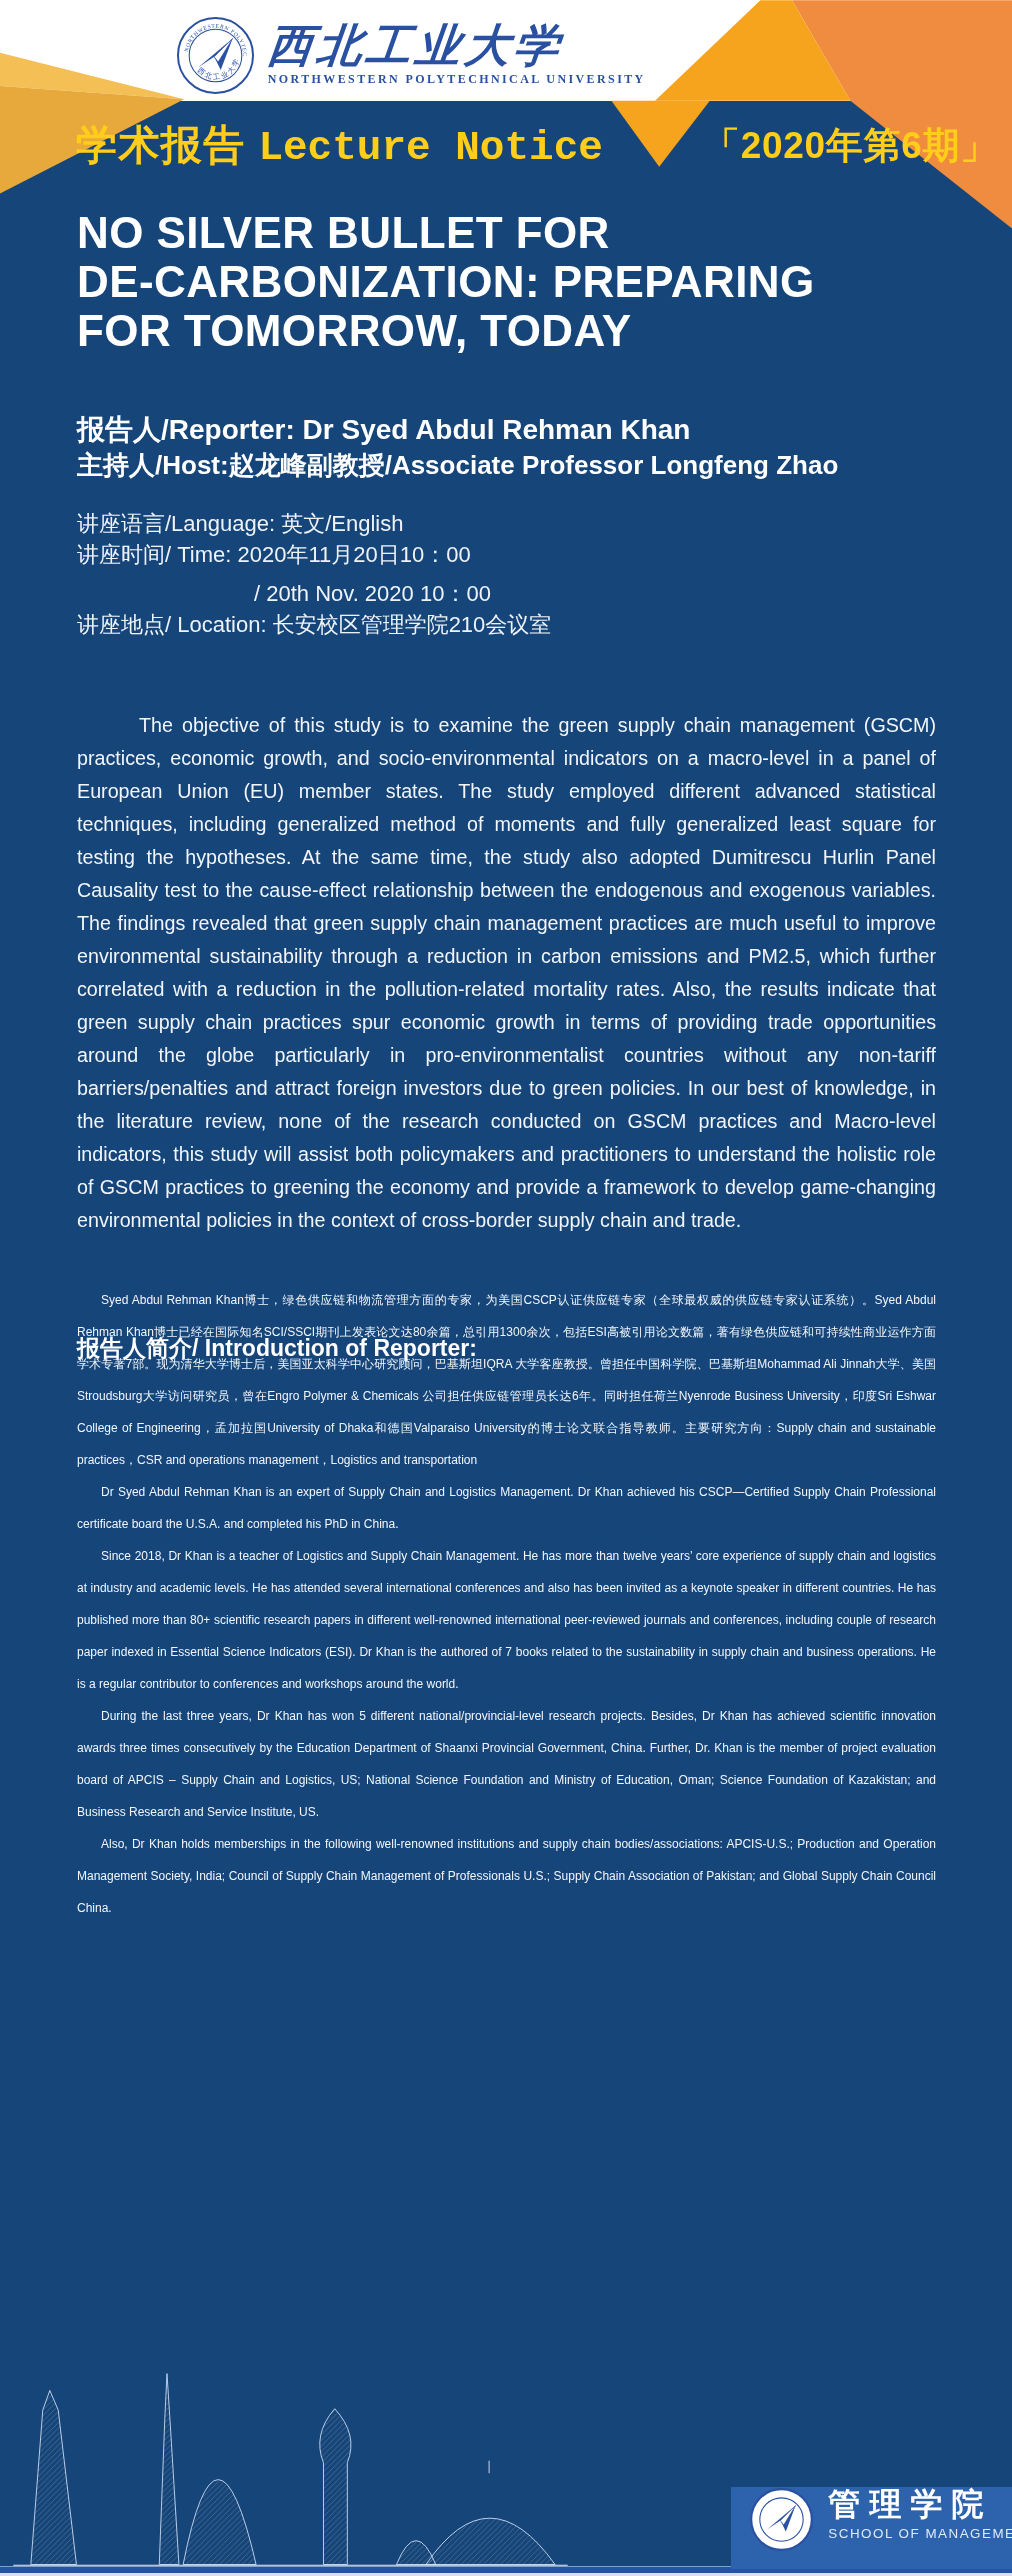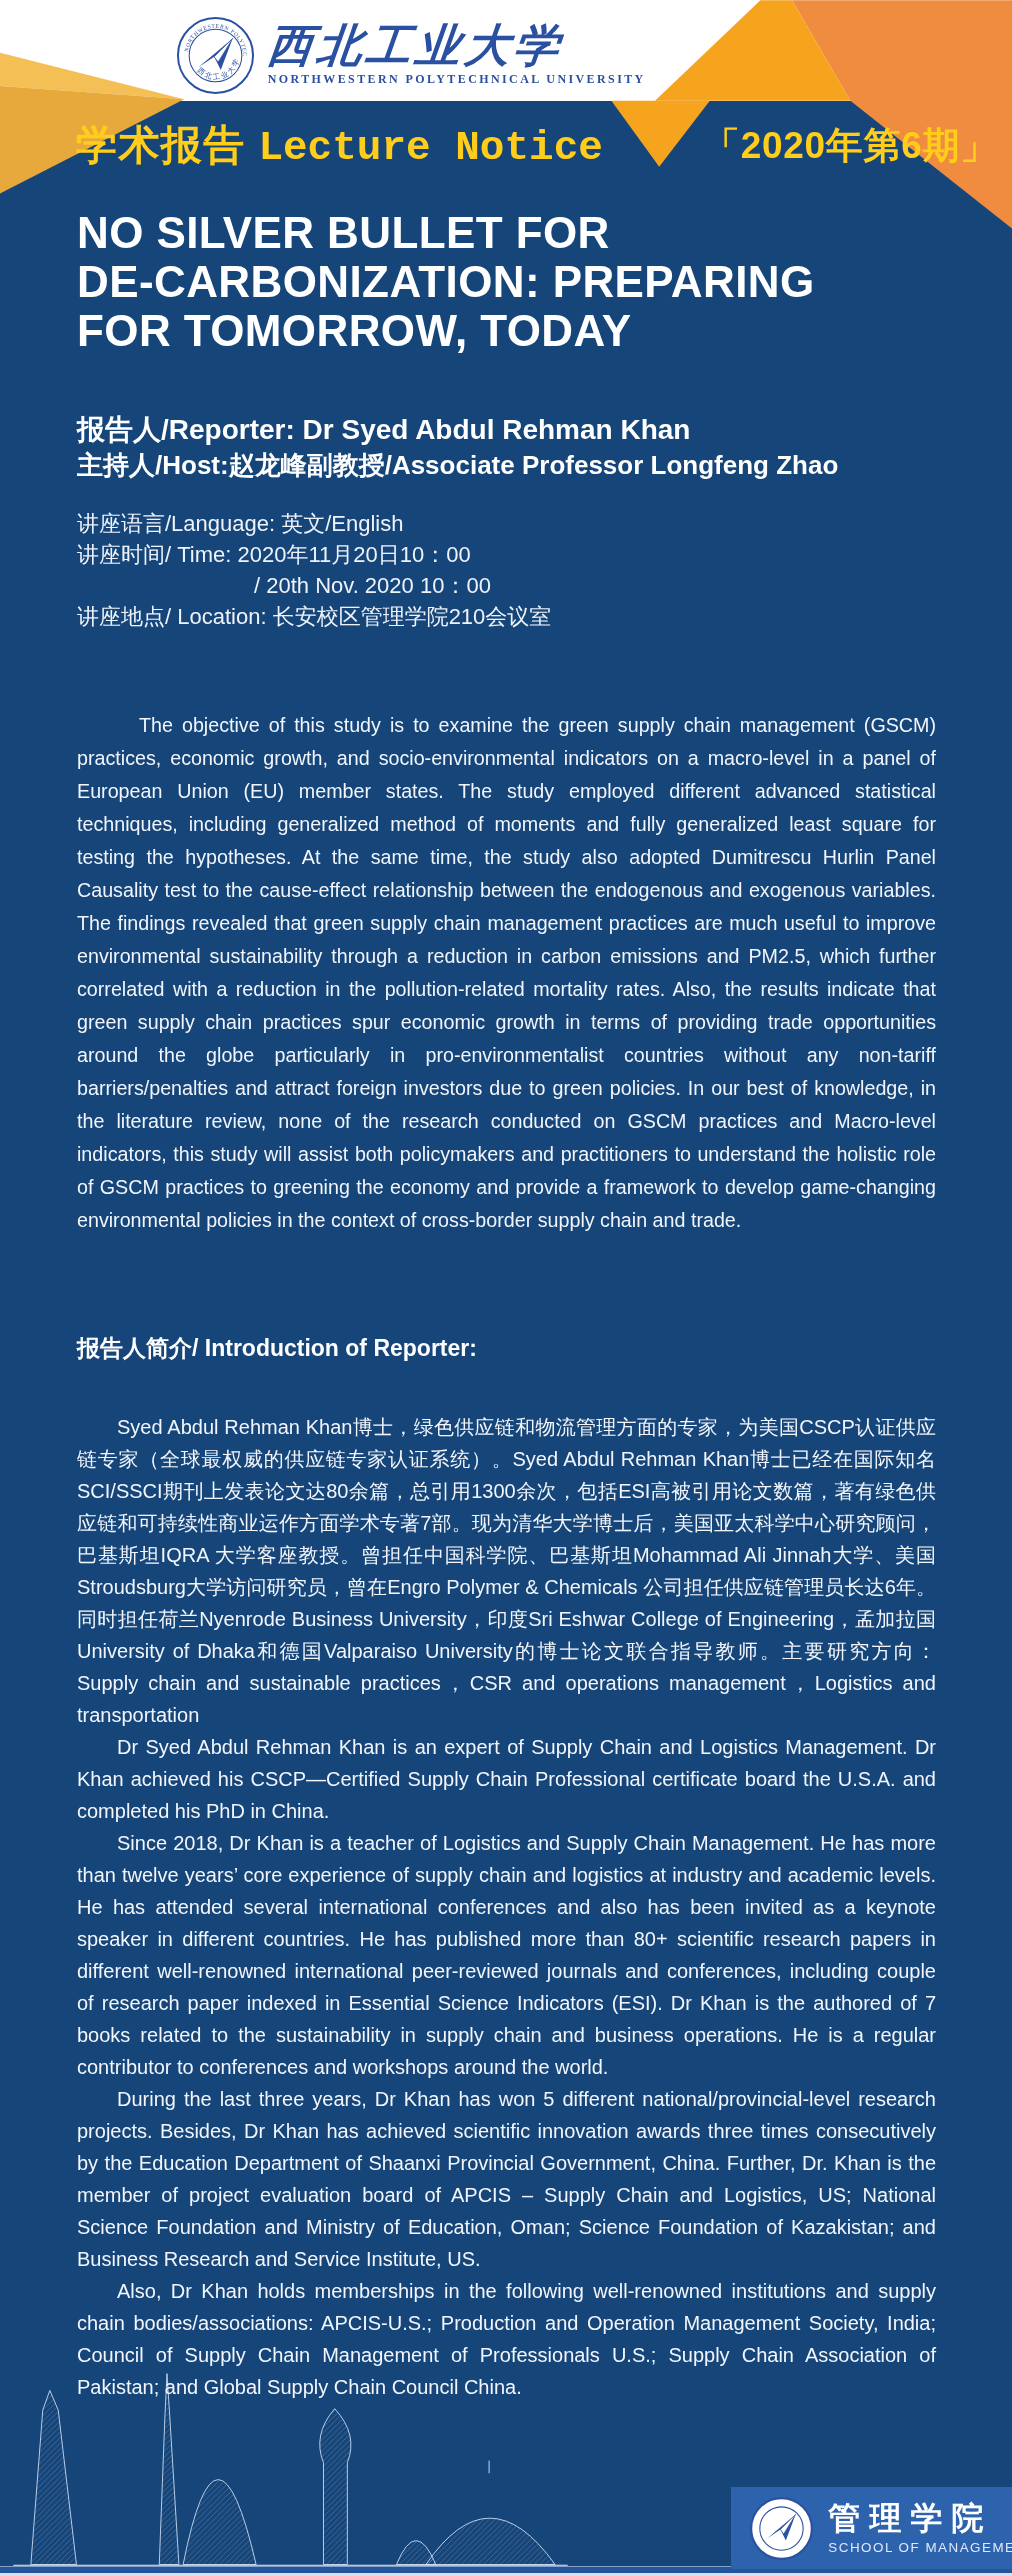--- a/index.html
+++ b/index.html
@@ -33,36 +33,36 @@
     position:absolute;left:703px;top:121px;z-index:3;
     font-size:37px;font-weight:bold;color:#ffcd1a;white-space:nowrap;letter-spacing:0.7px;
   }
   
   .text-col{position:absolute;left:77px;width:859px;z-index:3;color:#f4f7fb;}
   .lecture-title{top:208px;font-size:44px;line-height:49px;font-weight:bold;color:#ffffff;letter-spacing:0.4px;}
   .lecture-title span{display:block;}
   .reporter-line{top:411px;font-size:28px;font-weight:bold;color:#ffffff;}
   .host-line{top:448px;font-size:26px;font-weight:bold;color:#ffffff;}
   .info-block{top:508px;font-size:22px;line-height:31px;font-weight:400;color:#eef3fa;}
-  .info-indent{padding-left:177px;}
+  .info-indent{padding-left:177px;margin-top:8px;}
   .sec-head{font-size:23px;font-weight:bold;color:#ffffff;}
   .abstract-head{top:655px;}
   .abstract-body{
     top:709px;font-size:19.7px;line-height:33px;text-align:justify;
     color:#f2f6fc;font-weight:400;
   }
   .abstract-body p{margin:0;text-indent:62px;}
   .intro-head{top:1333px;}
-  .intro-body{top:1411px;font-size:20px;line-height:32px;text-align:justify;color:#f2f6fc;}
+  .intro-body{top:1284px;font-size:12px;line-height:32px;text-align:justify;color:#f2f6fc;}
   .intro-body p{margin:0;text-indent:2em;}
   
   .skyline{position:absolute;left:5.6px;top:2368px;z-index:2;}
   .footer-box{
     position:absolute;left:731px;top:2487px;width:281px;height:82px;z-index:4;
-    background:#2d63ad;display:flex;align-items:center;
+    background:#2d63ad;display:flex;align-items:flex-start;
   }
   .footer-seal{width:65px;height:65px;margin-left:18.3px;flex:0 0 auto;}
   .footer-names{margin-left:14px;}
   .school-cn{font-size:32px;font-weight:bold;color:#ffffff;letter-spacing:9.1px;line-height:1.1;white-space:nowrap;}
   .school-en{margin-top:4.2px;font-size:13.4px;color:#dfe9fb;letter-spacing:1.5px;white-space:nowrap;}
   .bottom-band{position:absolute;left:0;top:2566px;width:1012px;height:9.8px;background:#24549a;z-index:3;border-top:0.7px solid rgba(255,255,255,.45);}
   .bottom-edge{position:absolute;left:0;top:2573px;width:1012px;height:2.8px;background:#d7e0ee;z-index:5;}
 </style>
 </head>
 <body>

